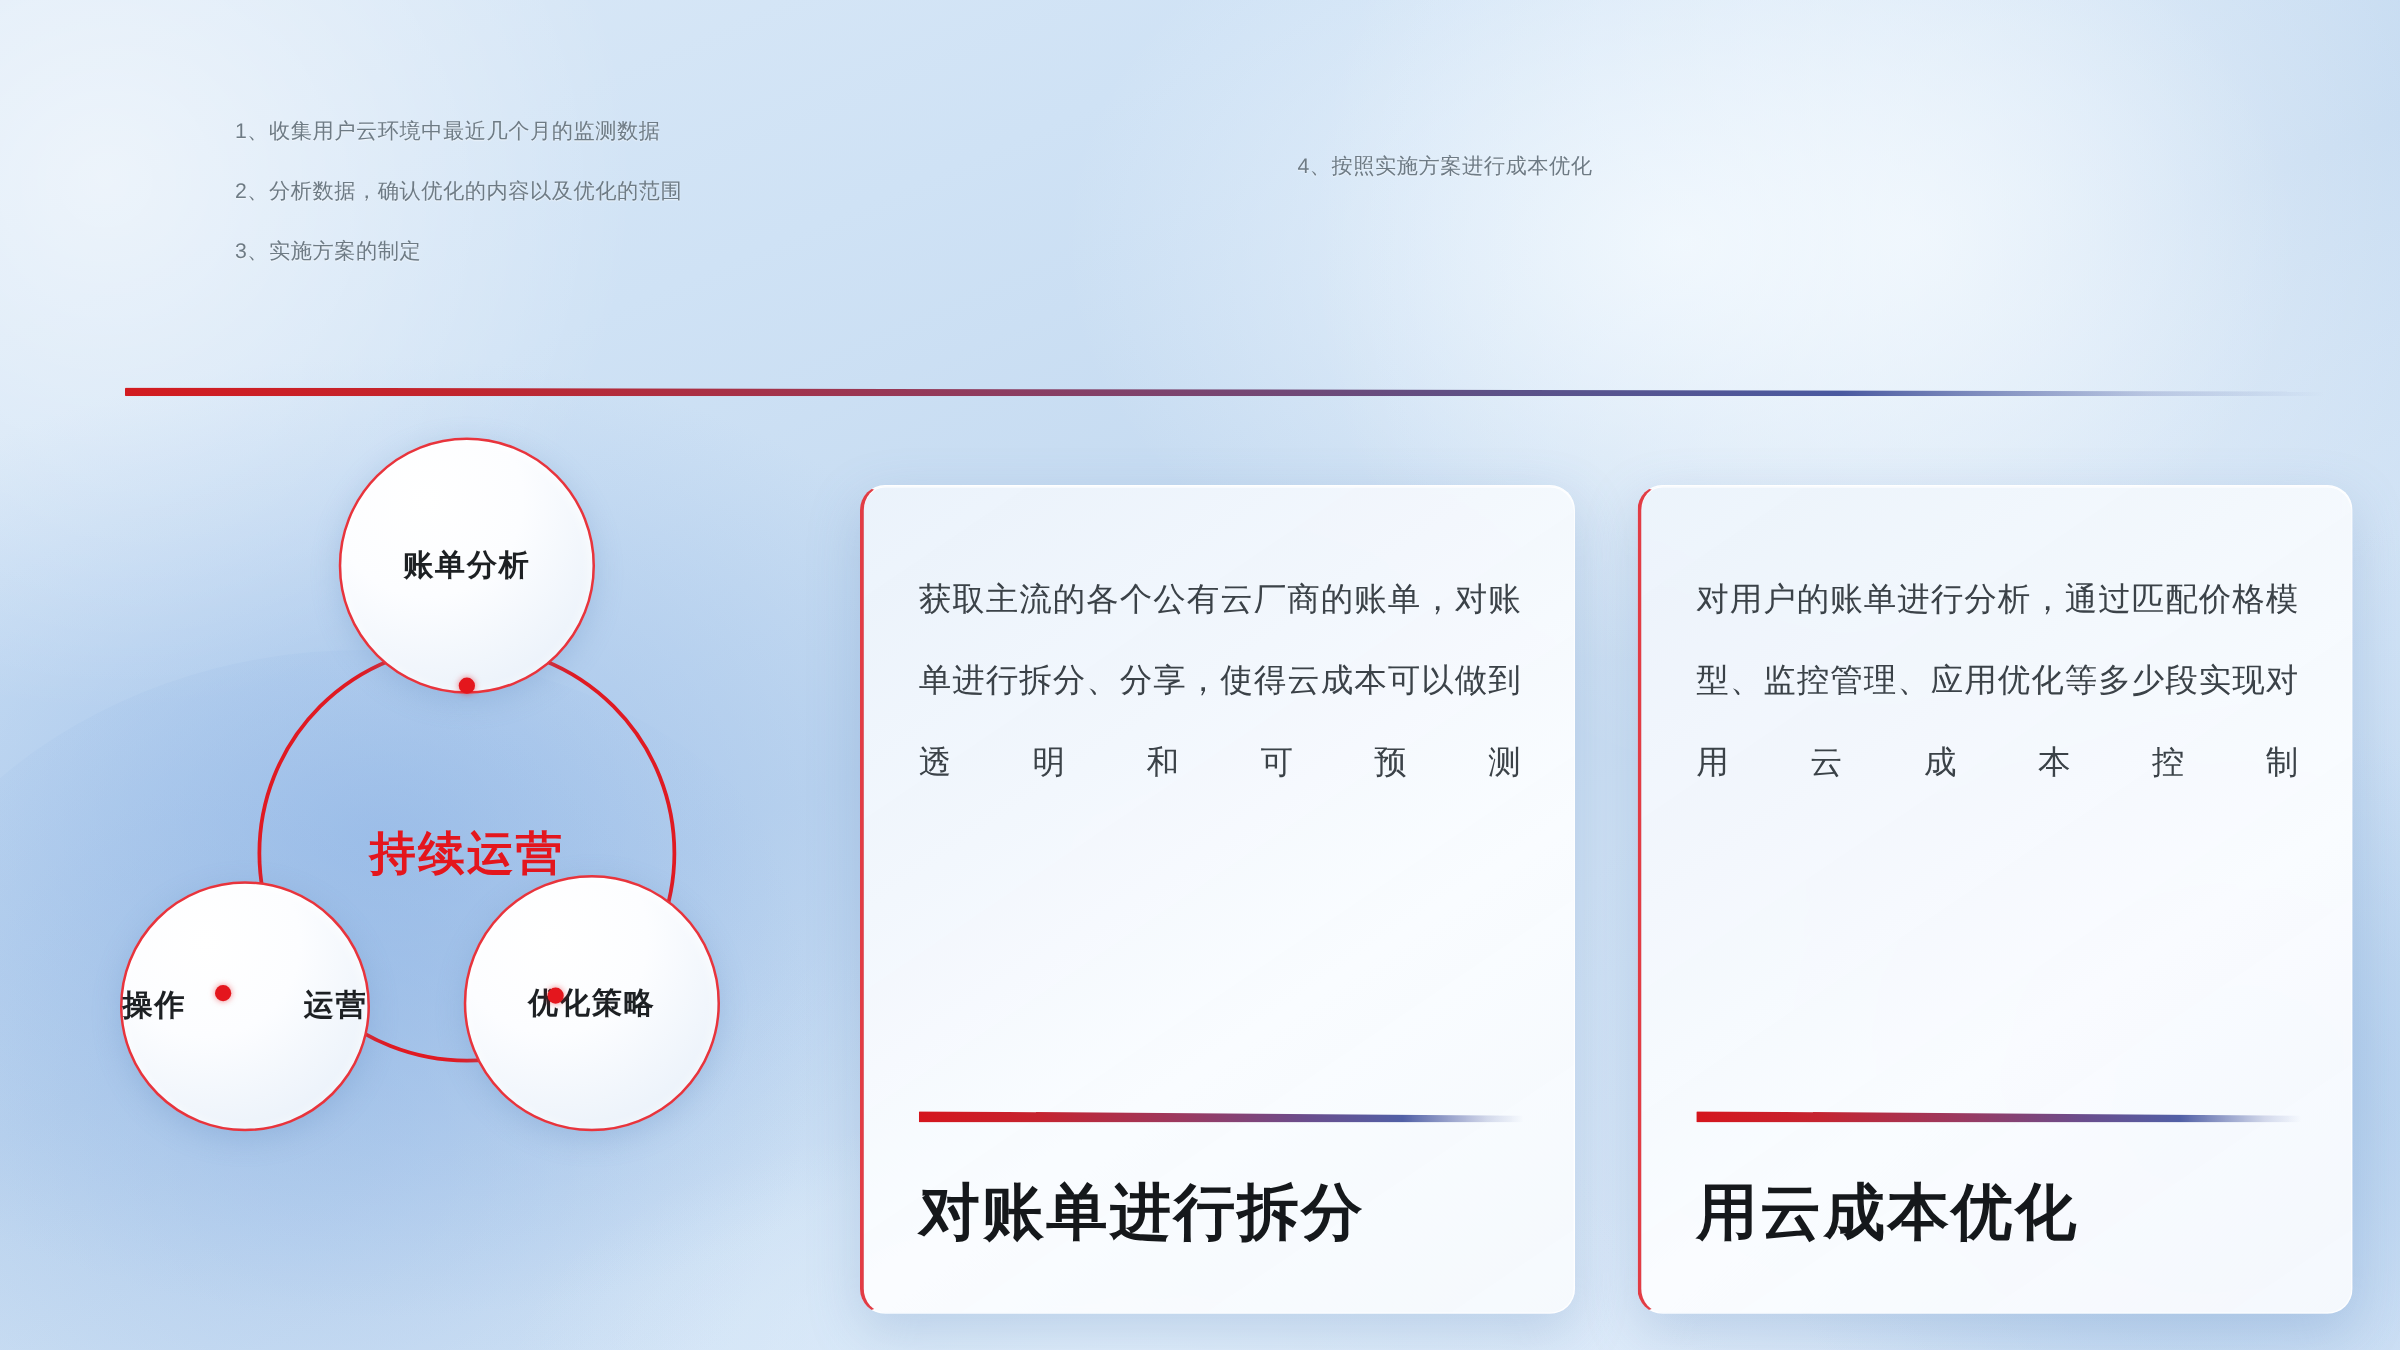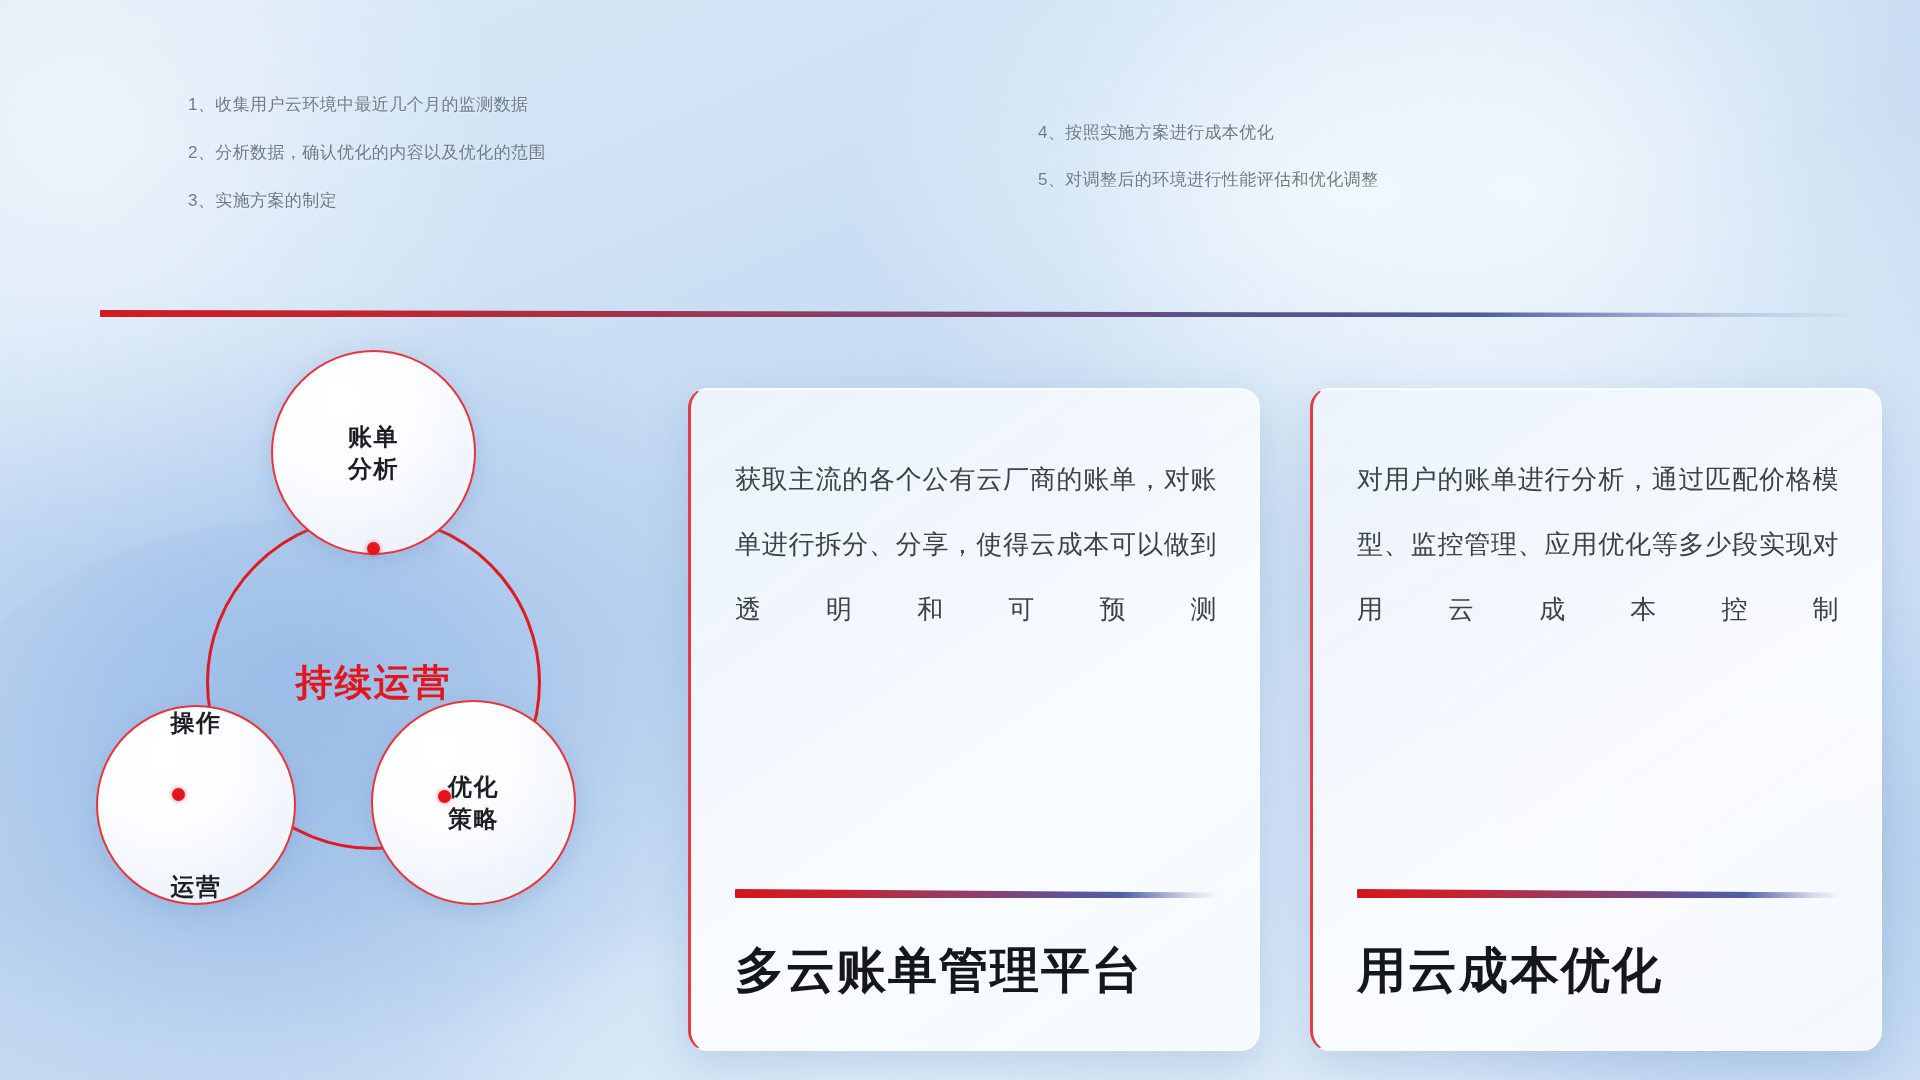--- a/index.html
+++ b/index.html
@@ -58,21 +58,21 @@
     background:transparent;
   }
   .center-label {
     position:absolute; left:110px; top:165px; width:335px; height:335px;
     display:flex; align-items:center; justify-content:center;
     color:#e4161d; font-weight:bold; font-size:37px; line-height:1.28;
     letter-spacing:2px; text-align:center;
   }
   .small-circle {
     position:absolute; border:2px solid #e8343c; border-radius:50%;
-    display:flex; flex-direction:column; align-items:center; justify-content:center;
+    display:flex; align-items:center; justify-content:center;
     text-align:center; font-weight:bold; font-size:24px; line-height:1.32;
     color:#1d2023; letter-spacing:1.5px;
     background:
       radial-gradient(circle at 34% 24%, #ffffff 0%, #fcfdff 38%, #eef4fb 74%, #e2ecf8 100%);
     box-shadow:0 6px 22px rgba(106,146,196,0.30), inset 0 2px 10px rgba(255,255,255,0.9);
   }
   .c-top  { left:175px; top:0px;   width:205px; height:205px; }
   .c-bl   { left:0px;   top:355px; width:200px; height:200px;justify-content:space-between; }
   .c-br   { left:275px; top:350px; width:205px; height:205px; }
   .dot {
@@ -129,21 +129,20 @@
   <div class="blob blob5"></div>
 
   <div class="steps-col steps-left">
     <div class="step-line">1、收集用户云环境中最近几个月的监测数据</div>
     <div class="step-line">2、分析数据，确认优化的内容以及优化的范围</div>
     <div class="step-line">3、实施方案的制定</div>
   </div>
 
   <div class="steps-col steps-right">
     <div class="step-line">4、按照实施方案进行成本优化</div>
-    <div class="step-line">5、对调整后的环境进行性能评估和优化调整</div>
   </div>
 
   <div class="top-rule"></div>
 
   <div class="venn">
     <div class="big-circle"></div>
     <div class="center-label">
       <span>持续</span>
       <span>运营</span>
     </div>
@@ -164,21 +163,21 @@
     </div>
 
     <div class="dot dot-top"></div>
     <div class="dot dot-bl"></div>
     <div class="dot dot-br"></div>
   </div>
 
   <div class="card card-left">
     <div class="card-body">获取主流的各个公有云厂商的账单，对账单进行拆分、分享，使得云成本可以做到透明和可预测</div>
     <div class="card-rule"></div>
-    <div class="card-title">多云账单管理平台</div>
+    <div class="card-title">对账单进行拆分</div>
   </div>
 
   <div class="card card-right">
     <div class="card-body">对用户的账单进行分析，通过匹配价格模型、监控管理、应用优化等多少段实现对用云成本控制</div>
     <div class="card-rule"></div>
     <div class="card-title">用云成本优化</div>
   </div>
 
 </div>
 

